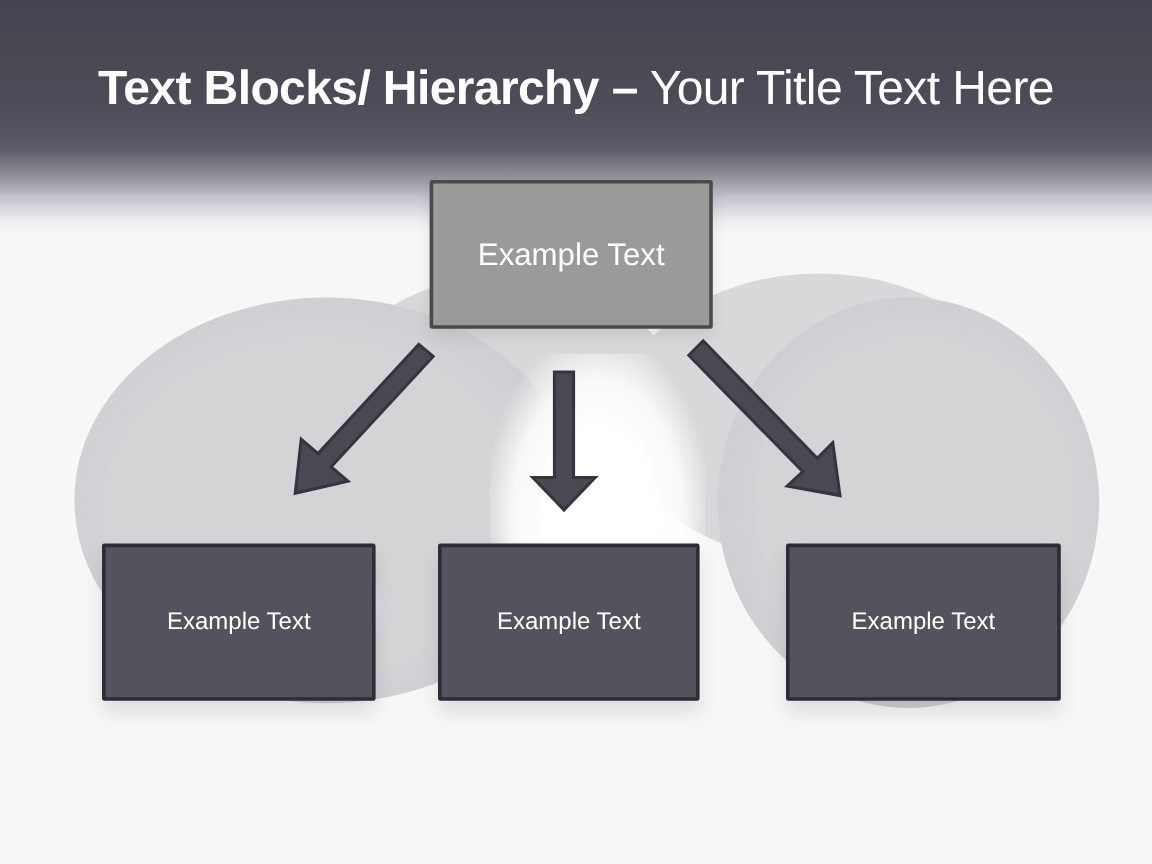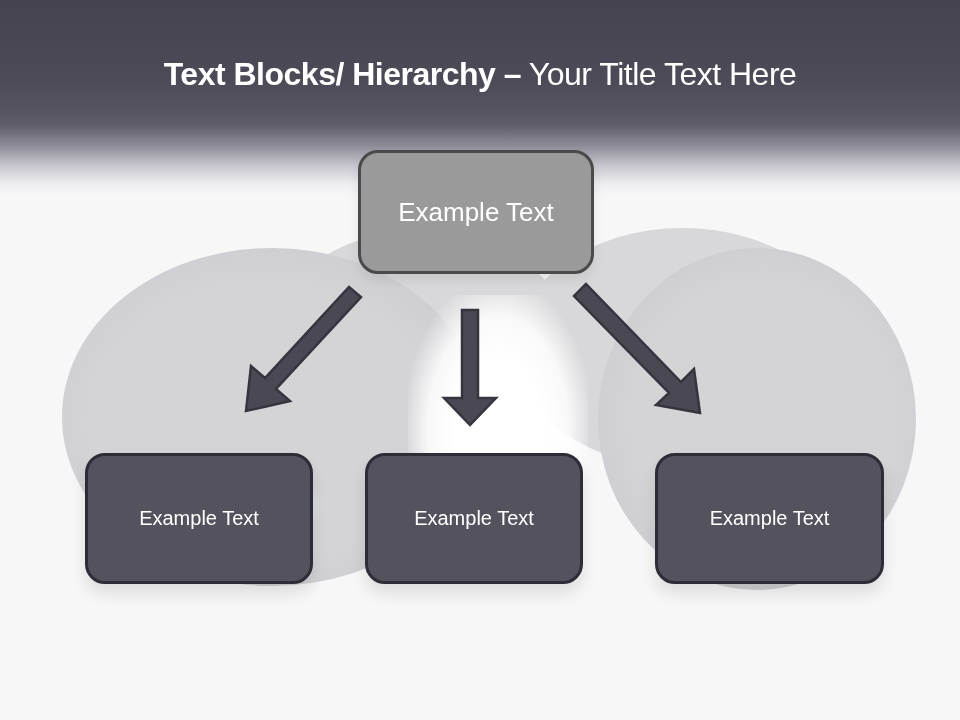--- a/index.html
+++ b/index.html
@@ -22,21 +22,21 @@
       #605e6a 64%,
       #8b8a95 74%,
       #c5c4cc 84%,
       #eeeef1 94%,
       rgba(247,247,248,0) 100%);
   }
   .title{
     position:absolute;left:0;top:52px;width:100%;
     text-align:center;
     color:#ffffff;
-    font-size:32px;
+    font-size:40px;
     line-height:44px;
     letter-spacing:-0.5px;
     white-space:nowrap;
   }
   .title .bold{font-weight:700;}
   .title .regular{font-weight:400;}
 
   
   .wm{position:absolute;border-radius:50%;z-index:1;}
   .wm-barrel-left {left:268px;top:230px;width:305px;height:235px;background:#d8d8da;}
@@ -58,21 +58,21 @@
   .wm-gap{
     left:408px;top:295px;width:180px;height:280px;border-radius:0;
     background:radial-gradient(ellipse at 50% 48%, #ffffff 35%, rgba(255,255,255,0.85) 55%, rgba(255,255,255,0) 75%);
     z-index:2;
   }
 
   
   .node{
     position:absolute;z-index:5;
     display:flex;align-items:center;justify-content:center;
-    border-radius:20px;
+    border-radius:2px;
     color:var(--text,#ffffff);
     text-align:center;
   }
   .root-node{
     left:358px;top:150px;width:230px;height:118px;
     background:var(--root-box-fill,#9a9a9a);
     border:3px solid var(--root-box-border,#4a4a4a);
     font-size:26px;
     box-shadow:0 6px 12px rgba(0,0,0,0.08);
   }

